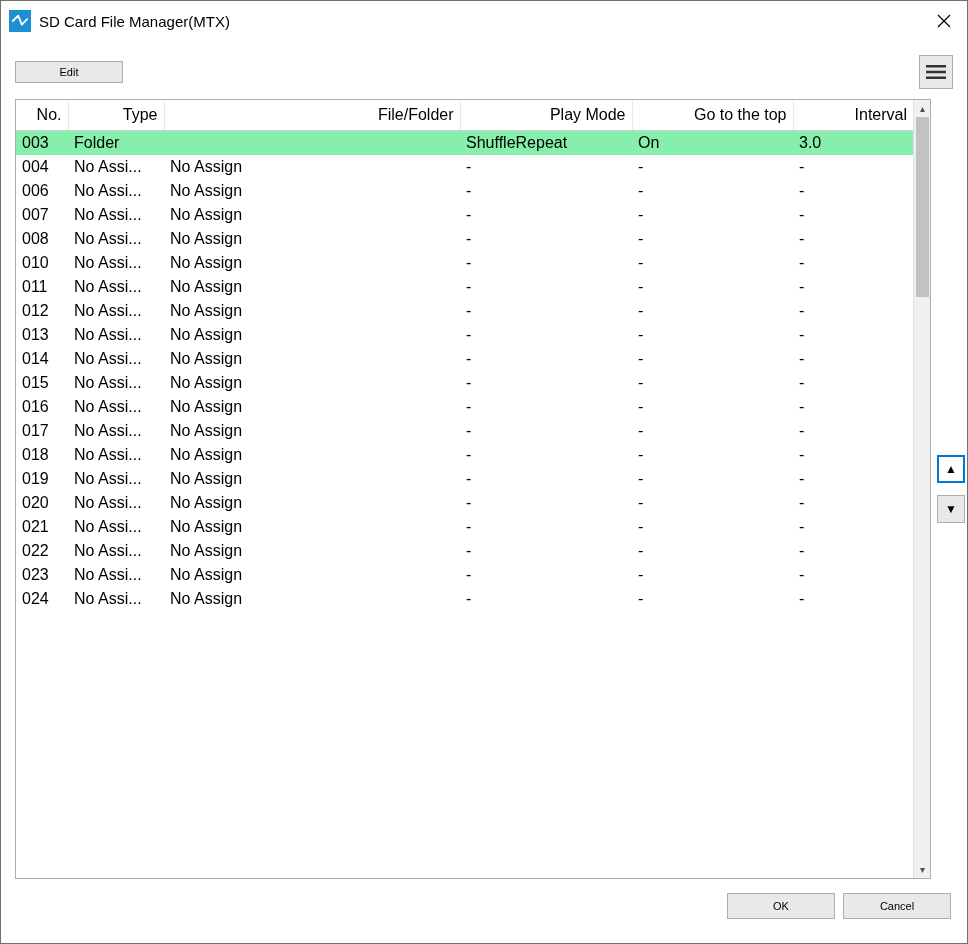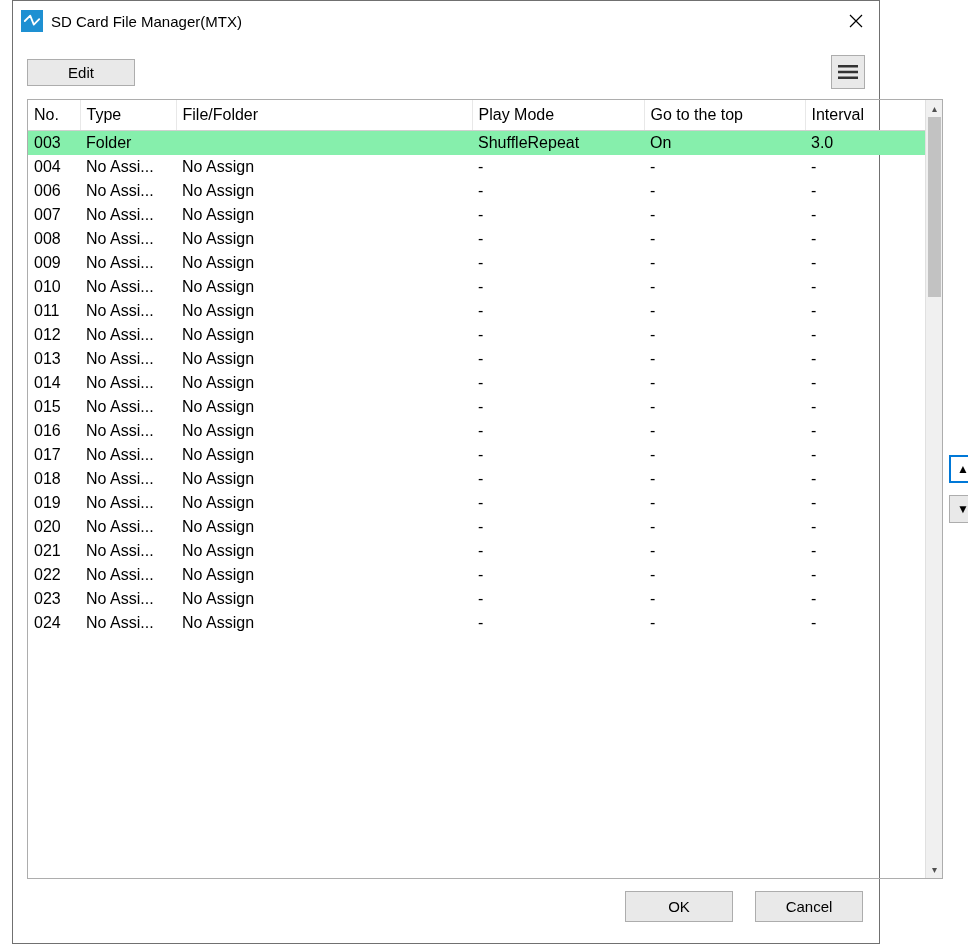--- a/index.html
+++ b/index.html
@@ -1,54 +1,54 @@
 <!DOCTYPE html>
 <html><head>
 <meta charset="utf-8">
 <style>
   * { box-sizing: border-box; }
   html, body { margin: 0; padding: 0; font-family: "Segoe UI", Tahoma, sans-serif; font-size: 15px; color: #000; background: #fff; }
-  .window { width: 868px; height: 944px; border: 1px solid #707070; background: #fff; display: flex; flex-direction: column; margin-left: 12px; }
+  .window { width: 968px; height: 944px; border: 1px solid #707070; background: #fff; display: flex; flex-direction: column; }
   .titlebar { height: 40px; display: flex; align-items: center; padding: 0 0 0 8px; }
   .titlebar .app-icon { width: 22px; height: 22px; background: #1e90d2; display: inline-flex; align-items: center; justify-content: center; margin-right: 8px; }
   .titlebar .app-icon svg { width: 18px; height: 18px; }
   .titlebar .title { flex: 1; font-size: 15px; }
   .titlebar .close { width: 46px; height: 40px; display: flex; align-items: center; justify-content: center; cursor: pointer; }
   .titlebar .close svg { width: 14px; height: 14px; }
   .content { flex: 1; padding: 14px 14px 10px 14px; display: flex; flex-direction: column; min-height: 0; }
   .toolbar { display: flex; align-items: center; margin-bottom: 10px; }
-  .btn { background: #e9e9e9; border: 1px solid #adadad; padding: 4px 20px; font-size: 15px; cursor: pointer; font-family: inherit; }
+  .btn { background: #e9e9e9; border: 1px solid #adadad; padding: 4px 20px; font-size: 11px; cursor: pointer; font-family: inherit; }
   .edit-btn { min-width: 108px; text-align: center; }
   .spacer { flex: 1; }
   .hamburger { width: 34px; height: 34px; background: #e9e9e9; border: 1px solid #adadad; display: flex; align-items: center; justify-content: center; cursor: pointer; }
   .hamburger svg { width: 20px; height: 14px; }
   .main-row { flex: 1; display: flex; min-height: 0; }
   .table-wrap { flex: 1; border: 1px solid #adadad; display: flex; min-height: 0; position: relative; }
   .table-scroll { flex: 1; overflow: hidden; position: relative; }
   table { width: 100%; border-collapse: collapse; table-layout: fixed; }
-  thead th { text-align: left; font-weight: 400; font-size: 16px; padding: 6px 6px 6px 6px; border-bottom: 1px solid #d0d0d0; border-right: 1px solid #e8e8e8; white-space: nowrap; overflow: hidden; text-overflow: ellipsis; }
+  thead th { text-align: right; font-weight: 400; font-size: 16px; padding: 6px 6px 6px 6px; border-bottom: 1px solid #d0d0d0; border-right: 1px solid #e8e8e8; white-space: nowrap; overflow: hidden; text-overflow: ellipsis; }
   thead th:last-child { border-right: none; }
   tbody td { padding: 3px 6px; font-size: 16px; white-space: nowrap; overflow: hidden; text-overflow: ellipsis; }
   tbody tr.selected { background: #86efac; }
   .col-no { width: 52px; }
   .col-type { width: 96px; }
   .col-file { width: 296px; }
   .col-play { width: 172px; }
   .col-go { width: 161px; }
   .col-int { width: 120px; }
   .vscroll { width: 17px; background: #f0f0f0; border-left: 1px solid #e0e0e0; position: relative; }
   .vscroll .arrow { position: absolute; left: 0; width: 17px; height: 17px; display: flex; align-items: center; justify-content: center; font-size: 10px; color: #505050; cursor: pointer; }
   .vscroll .arrow.up { top: 0; }
   .vscroll .arrow.down { bottom: 0; }
   .vscroll .thumb { position: absolute; left: 2px; width: 13px; top: 17px; height: 180px; background: #c2c2c2; }
   .side-arrows { width: 30px; display: flex; flex-direction: column; align-items: center; justify-content: center; gap: 12px; margin-left: 6px; }
   .side-arrows .arrow-btn { width: 28px; height: 28px; border: 1px solid #adadad; display: flex; align-items: center; justify-content: center; cursor: pointer; font-size: 12px; }
   .side-arrows .arrow-btn.up { background: #fff; border: 2px solid #0078d7; color: #000; }
   .side-arrows .arrow-btn.down { background: #e9e9e9; color: #000; }
-  .footer { height: 54px; display: flex; align-items: center; justify-content: flex-end; gap: 22px; padding-right: 2px; }
+  .footer { height: 54px; display: flex; align-items: center; justify-content: flex-end; gap: 8px; padding-right: 2px; }
   .footer .btn { min-width: 108px; text-align: center; padding: 6px 20px; }
 </style>
 </head>
 <body>
 
 <div class="window">
 
   <div class="titlebar">
     <span class="app-icon">
       <svg viewBox="0 0 20 20">
@@ -135,28 +135,20 @@
                 </tr>
                 <tr>
                   <td>008</td>
                   <td>No Assi...</td>
                   <td>No Assign</td>
                   <td>-</td>
                   <td>-</td>
                   <td>-</td>
                 </tr>
                 <tr>
-                  <td>009</td>
-                  <td>No Assi...</td>
-                  <td>No Assign</td>
-                  <td>-</td>
-                  <td>-</td>
-                  <td>-</td>
-                </tr>
-                <tr>
                   <td>010</td>
                   <td>No Assi...</td>
                   <td>No Assign</td>
                   <td>-</td>
                   <td>-</td>
                   <td>-</td>
                 </tr>
                 <tr>
                   <td>011</td>
                   <td>No Assi...</td>

